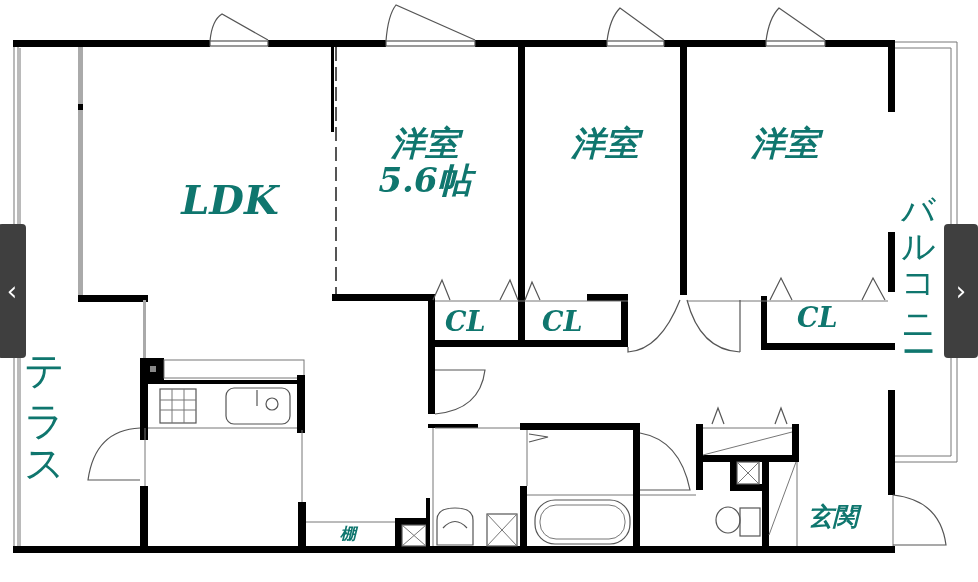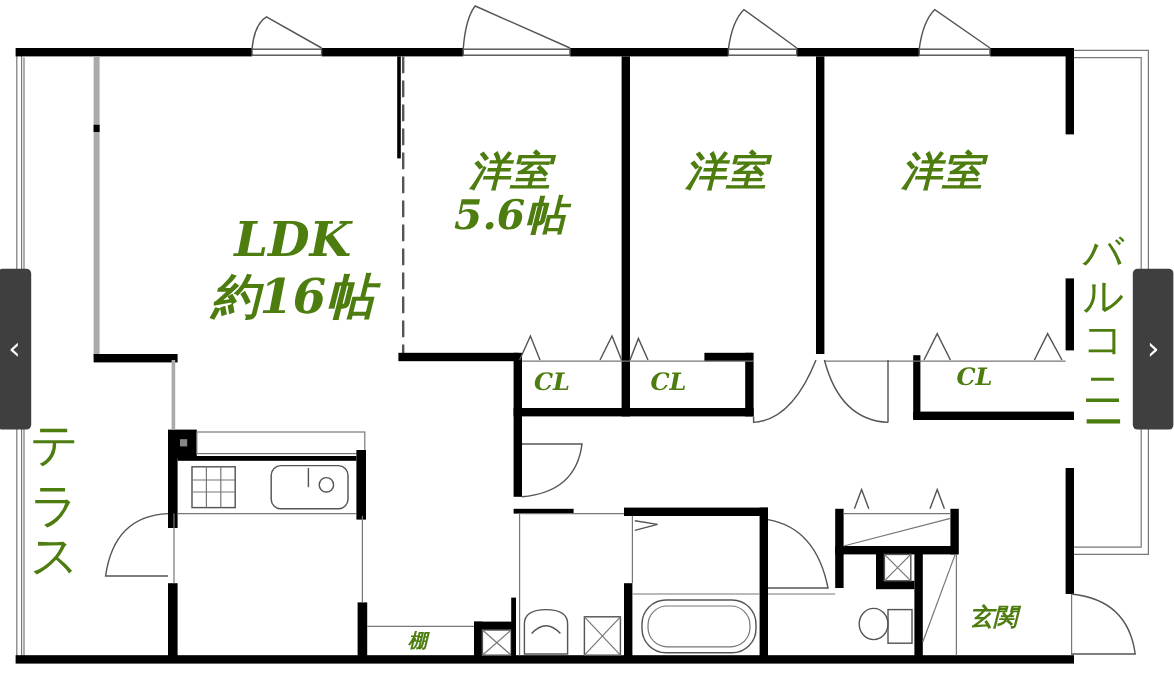--- a/index.html
+++ b/index.html
@@ -2,27 +2,27 @@
 <html><head>
 <meta charset="utf-8">
 <style>
   html, body { margin:0; padding:0; background:#ffffff; }
   body { width:978px; height:582px; position:relative; overflow:hidden;
          font-family:"DejaVu Serif", "Liberation Serif", serif; }
   #plan { position:absolute; left:0; top:0; width:978px; height:582px; }
   .wall { fill:#000; }
   .thin { fill:none; stroke:#555; stroke-width:1.2; }
   .thin2 { fill:none; stroke:#777; stroke-width:1; }
-  .lbl { position:absolute; color:#4d7c0f; font-style:italic; font-weight:bold;
+  .lbl { position:absolute; color:#0f766e; font-style:italic; font-weight:bold;
          font-family:"DejaVu Serif", "Liberation Serif", serif; line-height:1;
          white-space:nowrap; }
   .room-big { font-size:40px; text-align:center; }
   .room-mid { font-size:34px; text-align:center; line-height:1.1; }
-  .cl { font-size:20px; }
-  .small { font-size:20px; }
+  .cl { font-size:27px; }
+  .small { font-size:25px; }
   .vert { writing-mode:vertical-rl; font-style:normal; font-weight:normal;
           font-family:"DejaVu Sans", "Liberation Sans", sans-serif; font-size:40px;
           letter-spacing:2px; }
   .nav-btn { position:absolute; width:28px; height:134px; background:#3f3f3f;
              border-radius:4px; display:flex; align-items:center; justify-content:center;
              color:#fff; font-family:"DejaVu Sans", sans-serif; font-size:26px; cursor:pointer; }
 </style>
 </head>
 <body>
 
@@ -180,23 +180,22 @@
     <line x1="769" y1="535" x2="796" y2="462" class="thin2"></line>
     <line x1="797" y1="462" x2="797" y2="546" class="thin2"></line>
   </g>
 
   <g>
     <line x1="893" y1="495" x2="893" y2="546" class="thin2"></line>
     <path d="M893,495 Q940,500 946,545 L893,545" class="thin"></path>
   </g>
 </svg>
 
-<div class="lbl room-big" style="left:154px; top:180px; width:180px;">
+<div class="lbl room-big" style="left:140px; top:180px; width:180px;">
   <div>LDK</div>
-  <div style="margin-top:8px;">約16帖</div>
 </div>
 
 <div class="lbl room-mid" style="left:360px; top:125px; width:130px;">
   <div>洋室</div>
   <div>5.6帖</div>
 </div>
 
 <div class="lbl room-mid" style="left:540px; top:125px; width:130px;">
   <div>洋室</div>
 </div>

